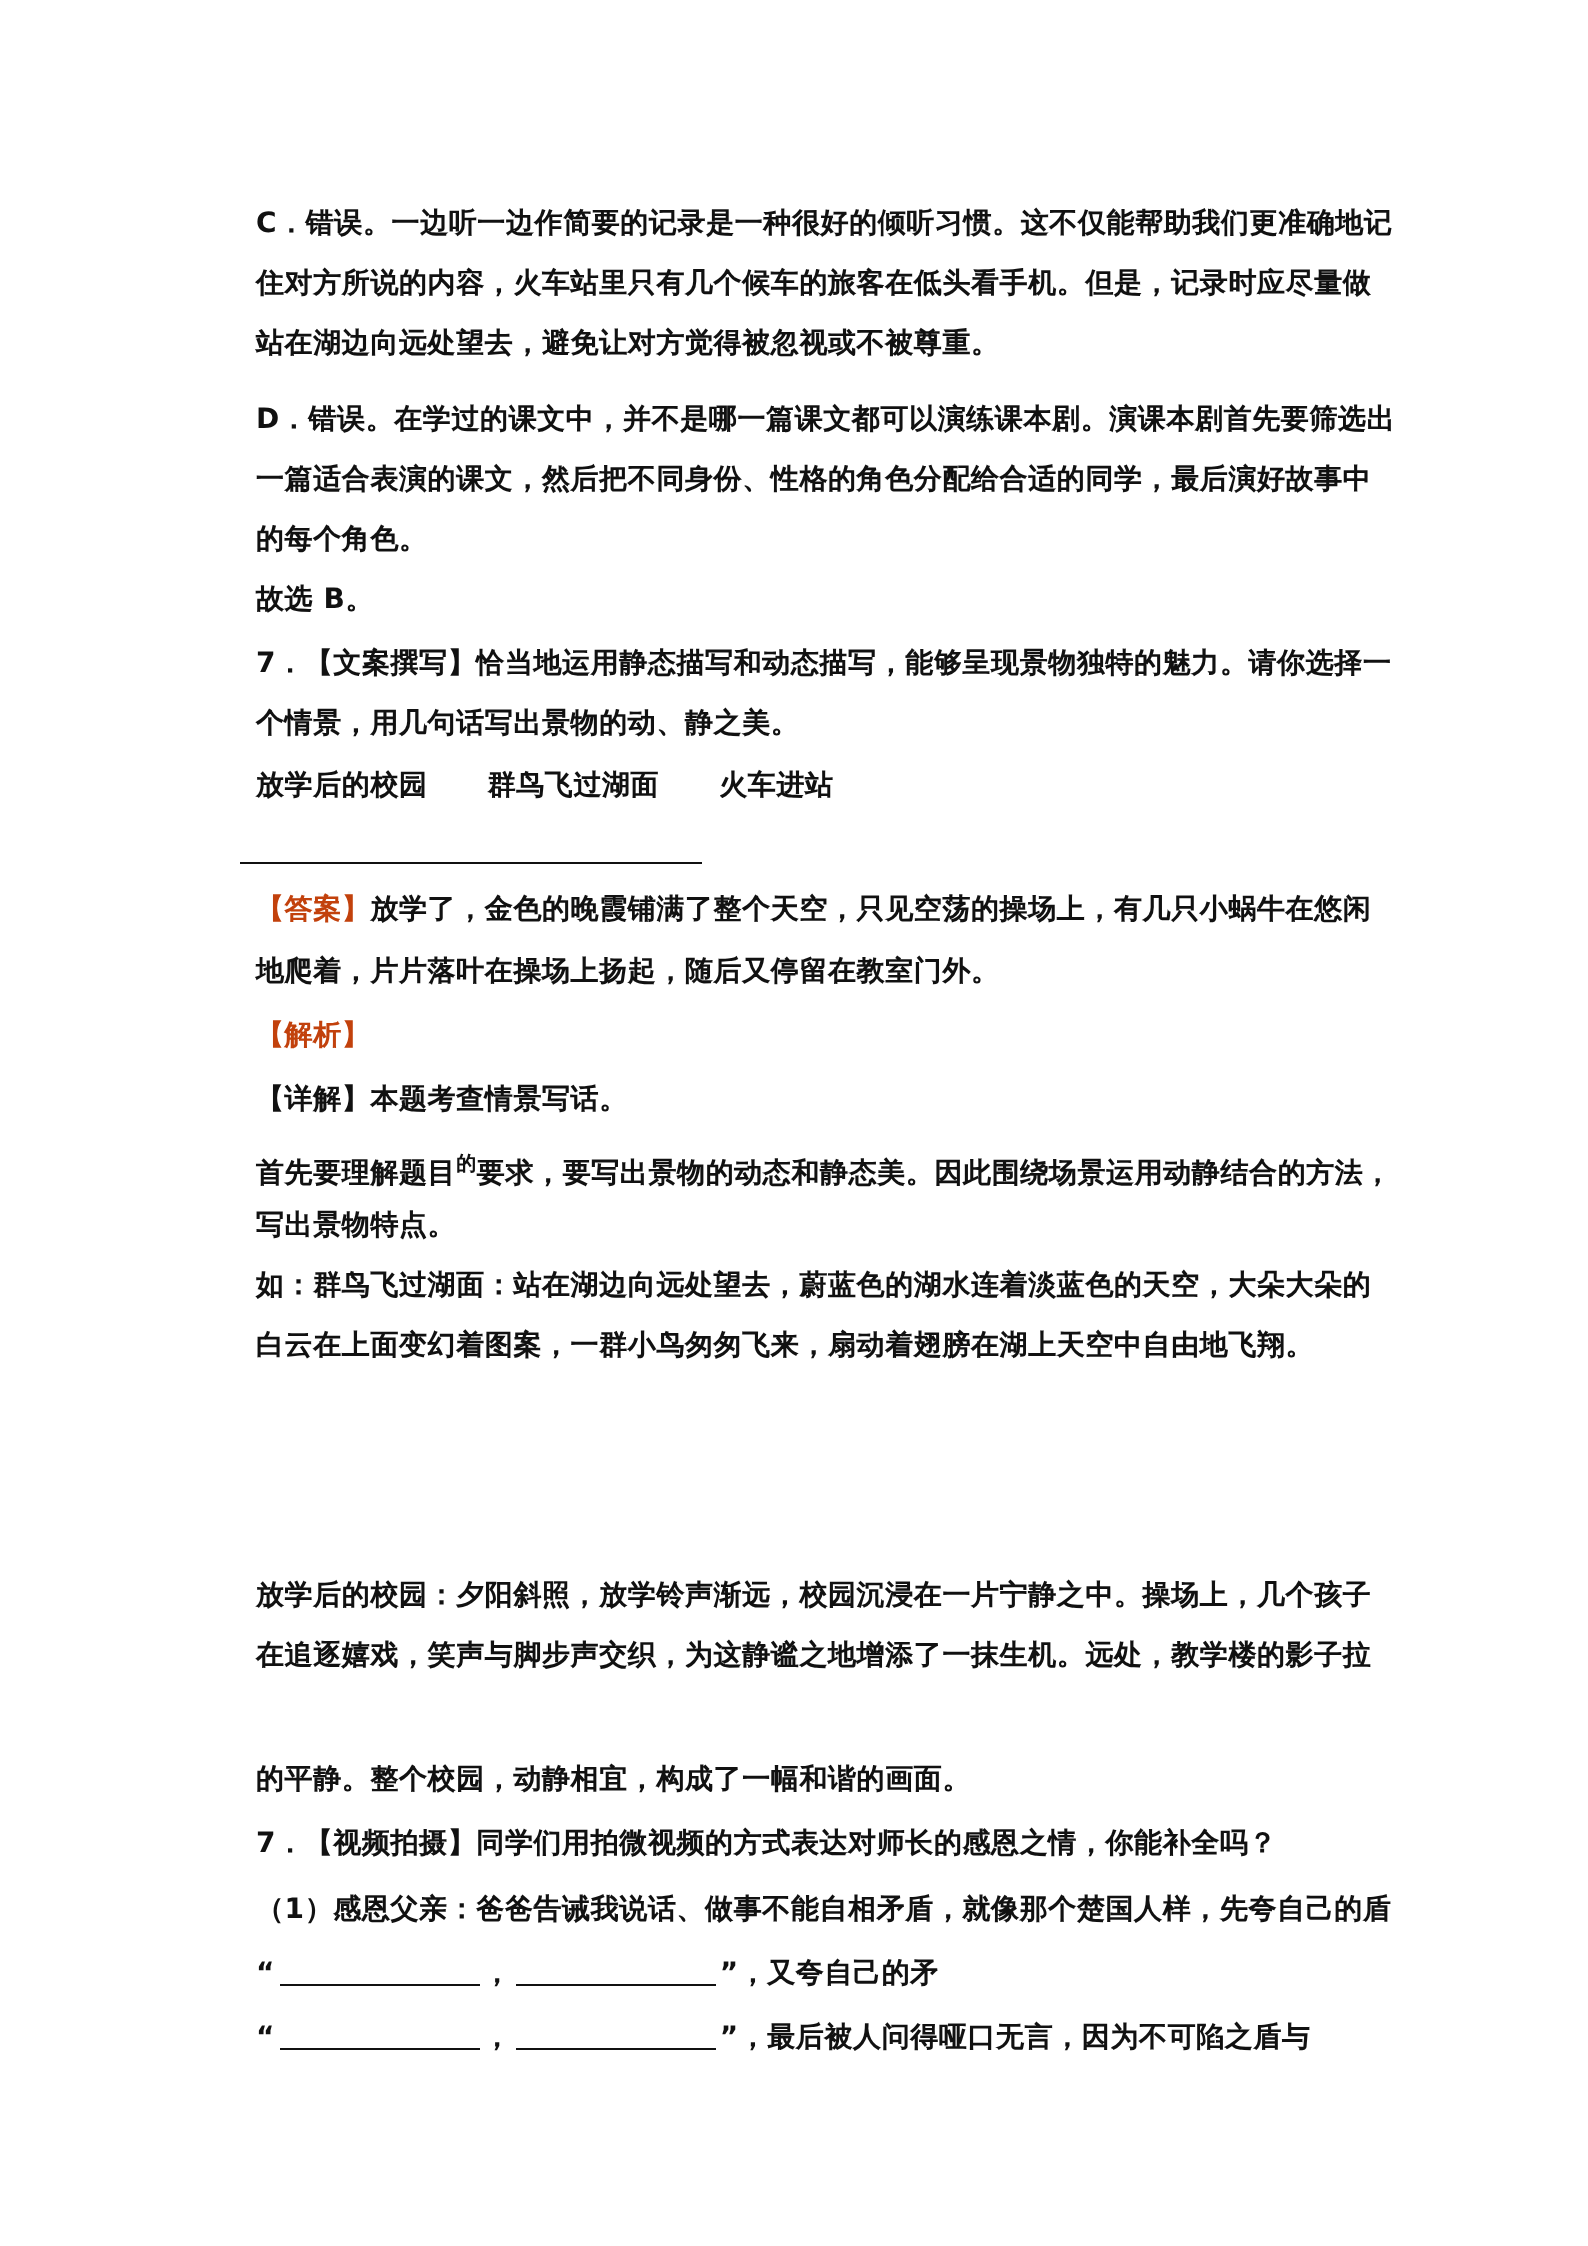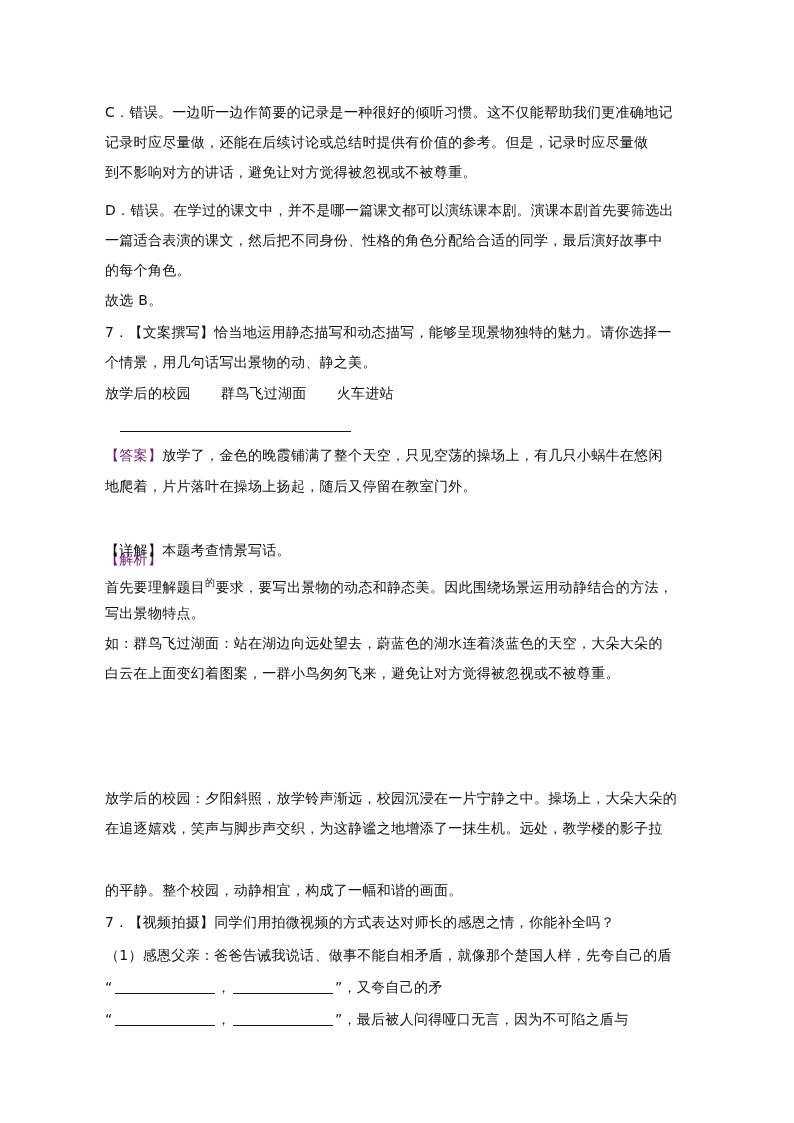--- a/index.html
+++ b/index.html
@@ -1,33 +1,33 @@
 <!DOCTYPE html>
 <html><head>
   <meta charset="utf-8">
   <style>
     html, body { margin: 0; padding: 0; background: #ffffff; }
     body { width: 794px; height: 1123px; position: relative; overflow: hidden;
       font-family: "DejaVu Sans", "Liberation Sans", sans-serif; color: #111; }
     .page { position: absolute; left: 0; top: 0; width: 794px; height: 1123px; }
-    .line { position: absolute; left: 105px; width: 560px; font-size: 14px; line-height: 18px;
-      white-space: nowrap; letter-spacing: 0.3px; }
-    .tag { color: #701a75; margin-top: 41px; }
+    .line { position: absolute; left: 128px; width: 560px; font-size: 14px; line-height: 18px;
+      white-space: nowrap; letter-spacing: 0.3px; font-weight: bold; }
+    .tag { color: #c2410c; }
     .sup { font-size: 10px; vertical-align: 6px; }
     .rule { position: absolute; left: 120px; top: 431px; width: 231px; height: 0; border-top: 1.5px solid #111; }
     .blank { display: inline-block; width: 100px; border-bottom: 1px solid #111; height: 14px; vertical-align: -2px; margin: 0 2px; }
   </style>
 </head>
 <body>
 
 <div class="page">
 
   <div class="line" style="top:103px">C．错误。一边听一边作简要的记录是一种很好的倾听习惯。这不仅能帮助我们更准确地记</div>
-  <div class="line" style="top:133px">记录时应尽量做，还能在后续讨论或总结时提供有价值的参考。但是，记录时应尽量做</div>
-  <div class="line" style="top:163px">到不影响对方的讲话，避免让对方觉得被忽视或不被尊重。</div>
+  <div class="line" style="top:133px">住对方所说的内容，火车站里只有几个候车的旅客在低头看手机。但是，记录时应尽量做</div>
+  <div class="line" style="top:163px">站在湖边向远处望去，避免让对方觉得被忽视或不被尊重。</div>
 
   <div class="line" style="top:201px">D．错误。在学过的课文中，并不是哪一篇课文都可以演练课本剧。演课本剧首先要筛选出</div>
   <div class="line" style="top:231px">一篇适合表演的课文，然后把不同身份、性格的角色分配给合适的同学，最后演好故事中</div>
   <div class="line" style="top:261px">的每个角色。</div>
 
   <div class="line" style="top:291px">故选 B。</div>
 
   <div class="line" style="top:323px">7．【文案撰写】恰当地运用静态描写和动态描写，能够呈现景物独特的魅力。请你选择一</div>
   <div class="line" style="top:353px">个情景，用几句话写出景物的动、静之美。</div>
 
@@ -47,24 +47,24 @@
   <div class="line" style="top:541px">
     <span>【详解】</span><span>本题考查情景写话。</span>
   </div>
 
   <div class="line" style="top:574px">
     <span>首先要理解题目</span><span class="sup">的</span><span>要求，要写出景物的动态和静态美。因此围绕场景运用动静结合的方法，</span>
   </div>
   <div class="line" style="top:604px">写出景物特点。</div>
 
   <div class="line" style="top:634px">如：群鸟飞过湖面：站在湖边向远处望去，蔚蓝色的湖水连着淡蓝色的天空，大朵大朵的</div>
-  <div class="line" style="top:664px">白云在上面变幻着图案，一群小鸟匆匆飞来，避免让对方觉得被忽视或不被尊重。</div>
+  <div class="line" style="top:664px">白云在上面变幻着图案，一群小鸟匆匆飞来，扇动着翅膀在湖上天空中自由地飞翔。</div>
 
 
-  <div class="line" style="top:789px">放学后的校园：夕阳斜照，放学铃声渐远，校园沉浸在一片宁静之中。操场上，大朵大朵的</div>
+  <div class="line" style="top:789px">放学后的校园：夕阳斜照，放学铃声渐远，校园沉浸在一片宁静之中。操场上，几个孩子</div>
   <div class="line" style="top:819px">在追逐嬉戏，笑声与脚步声交织，为这静谧之地增添了一抹生机。远处，教学楼的影子拉</div>
   <div class="line" style="top:881px">的平静。整个校园，动静相宜，构成了一幅和谐的画面。</div>
 
   <div class="line" style="top:913px">7．【视频拍摄】同学们用拍微视频的方式表达对师长的感恩之情，你能补全吗？</div>
   <div class="line" style="top:946px">（1）感恩父亲：爸爸告诫我说话、做事不能自相矛盾，就像那个楚国人样，先夸自己的盾</div>
 
   <div class="line" style="top:978px">
     <span>“</span><span class="blank"></span><span>，</span><span class="blank"></span><span>”，又夸自己的矛</span>
   </div>
   <div class="line" style="top:1010px">

